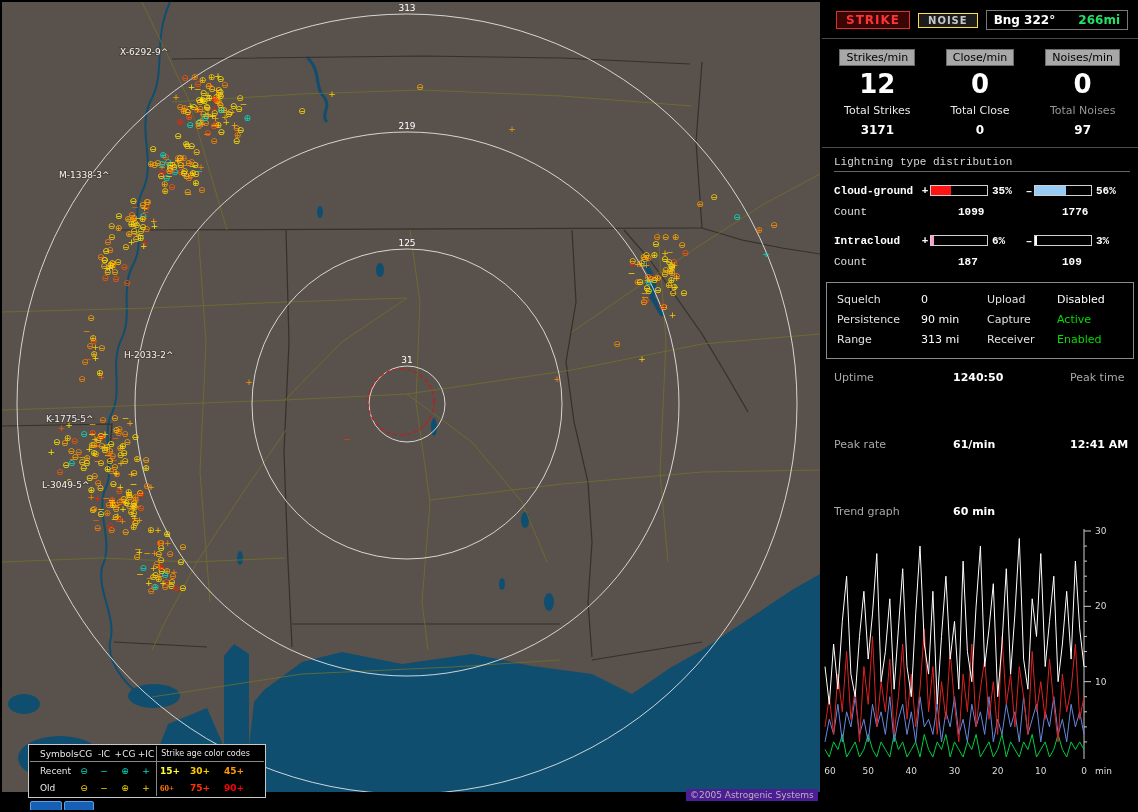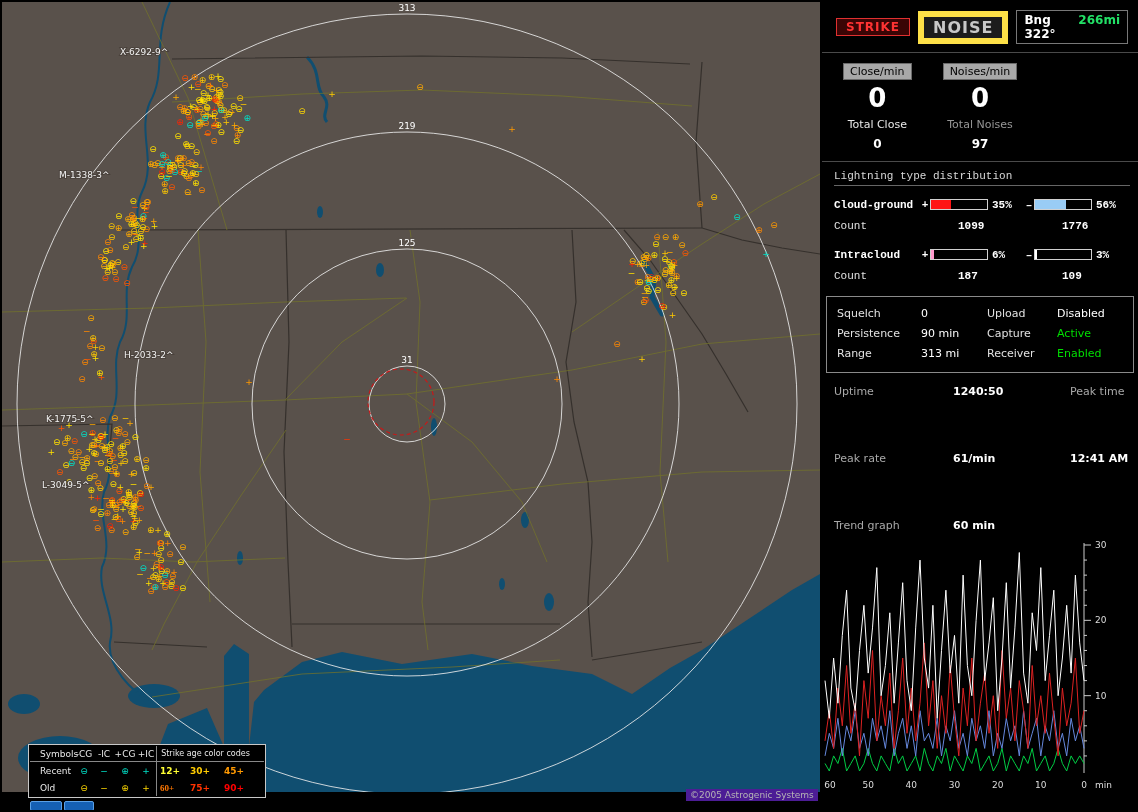--- a/index.html
+++ b/index.html
@@ -21,21 +21,21 @@
   .copyright{position:absolute;left:684px;top:787px;font-size:9px;color:#b5b5b5;background:#4c1d95;padding:1px 4px;}
   .chip{position:absolute;top:799px;height:8px;background:#1560b4;border:1px solid #5aa0e6;border-radius:2px;}
   .chip1{left:28px;width:30px;}
   .chip2{left:62px;width:28px;}
   
   .sidebar{position:absolute;left:822px;top:0;width:316px;height:812px;background:#000;display:flex;flex-direction:column;}
   .sep{border-top:1px solid #4a4a4a;margin:6px 0 0 0;}
   .toolbar{display:flex;align-items:center;gap:8px;padding:10px 10px 2px 14px;}
   .btn-strike{background:#3a0505;border:1px solid #e03030;color:#ff3333;font-weight:bold;font-size:12px;
               padding:1px 9px;letter-spacing:1px;cursor:pointer;}
-  .btn-noise{background:#1c1c1c;border:6px solid #fde047;color:#c8c8c8;font-weight:bold;font-size:16px;
+  .btn-noise{background:#1c1c1c;border:1px solid #fde047;color:#c8c8c8;font-weight:bold;font-size:10px;
              padding:1px 9px;letter-spacing:1px;cursor:pointer;}
   .bearing{margin-left:auto;border:1px solid #787878;background:#000;display:flex;justify-content:space-between;
            width:132px;padding:2px 7px;font-weight:bold;font-size:12px;}
   .bearing .b1{color:#fff;}
   .bearing .b2{color:#22e066;}
   .stats{display:grid;grid-template-columns:1fr 1fr 1fr;text-align:center;padding:10px 4px 4px 4px;}
   .stat-btn{display:inline-block;background:#a8a8a8;border:1px solid #6a6a6a;color:#000;font-size:11px;
             padding:1px 6px;cursor:pointer;}
   .stat-num{font-size:26px;font-weight:bold;color:#fff;line-height:32px;margin-top:2px;}
   .stat-lbl{font-size:11px;color:#e8e8e8;margin-top:4px;}
@@ -641,21 +641,21 @@
       <span class="lg-c">+CG</span>
       <span class="lg-c">+IC</span>
       <span class="lg-age-title">Strike age color codes</span>
     </div>
     <div class="lg-row">
       <span class="lg-c0">Recent</span>
       <span class="lg-c" style="color: rgb(0, 224, 200);">⊖</span>
       <span class="lg-c" style="color: rgb(0, 224, 200);">−</span>
       <span class="lg-c" style="color: rgb(0, 224, 200);">⊕</span>
       <span class="lg-c" style="color: rgb(0, 224, 200);">+</span>
-      <span class="lg-a bl" style="color: rgb(255, 255, 51);">12+</span>
+      <span class="lg-a bl" style="color: rgb(255, 255, 51);">15+</span>
       <span class="lg-a" style="color: rgb(255, 204, 0);">30+</span>
       <span class="lg-a" style="color: rgb(255, 153, 0);">45+</span>
     </div>
     <div class="lg-row">
       <span class="lg-c0">Old</span>
       <span class="lg-c" style="color: rgb(255, 216, 0);">⊖</span>
       <span class="lg-c" style="color: rgb(255, 216, 0);">−</span>
       <span class="lg-c" style="color: rgb(255, 216, 0);">⊕</span>
       <span class="lg-c" style="color: rgb(255, 216, 0);">+</span>
       <span class="lg-a bl" style="color: rgb(255, 119, 0); font-family: Liberation Serif, serif;">60+</span>
@@ -674,20 +674,26 @@
     <span class="btn-strike">STRIKE</span>
     <span class="btn-noise">NOISE</span>
     <span class="bearing">
       <span class="b1">Bng 322°</span>
       <span class="b2">266mi</span>
     </span>
   </div>
   <div class="sep"></div>
 
   <div class="stats">
+    <div class="stat-col">
+      <span class="stat-btn">Strikes/min</span>
+      <div class="stat-num">12</div>
+      <div class="stat-lbl">Total Strikes</div>
+      <div class="stat-total">3171</div>
+    </div>
     <div class="stat-col">
       <span class="stat-btn">Close/min</span>
       <div class="stat-num">0</div>
       <div class="stat-lbl">Total Close</div>
       <div class="stat-total">0</div>
     </div>
     <div class="stat-col">
       <span class="stat-btn">Noises/min</span>
       <div class="stat-num">0</div>
       <div class="stat-lbl dim">Total Noises</div>

